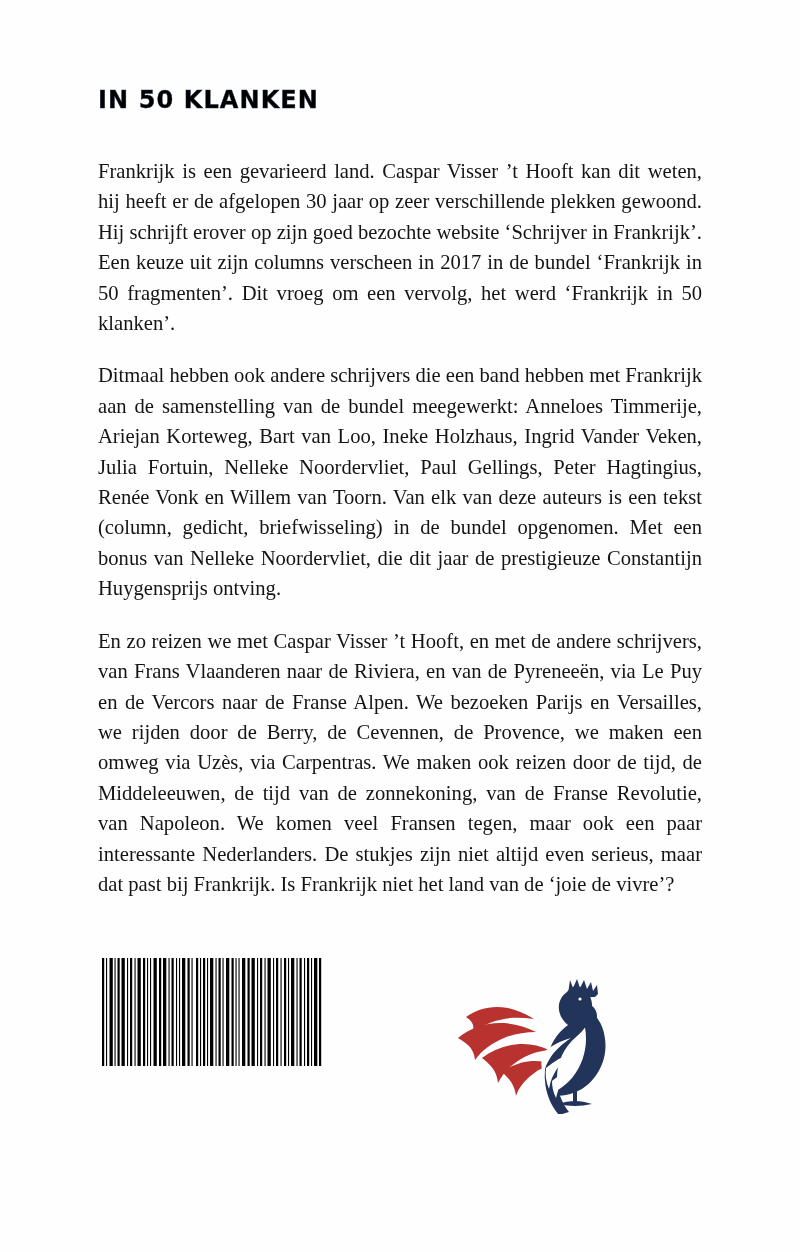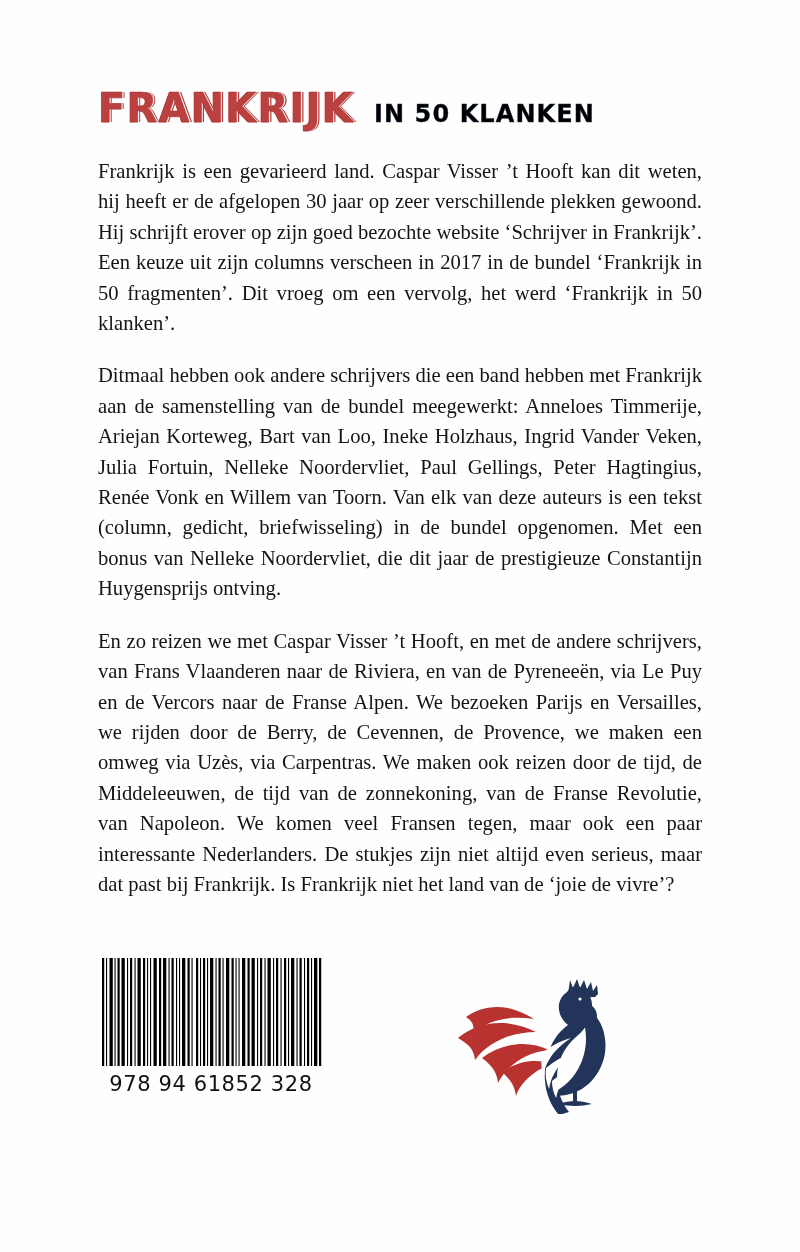--- a/index.html
+++ b/index.html
@@ -138,21 +138,20 @@
     color: #6d6d6d;
     white-space: nowrap;
   }
 </style>
 </head>
 <body>
 
 <div class="page">
 
   <div class="title-block">
-    <span class="title-main">FRANKRIJK</span>
     <span class="title-sub">IN 50 KLANKEN</span>
   </div>
 
   <div class="copy">
     <p>Frankrijk is een gevarieerd land. Caspar Visser ’t Hooft kan dit weten, hij heeft er de afgelopen 30 jaar op zeer verschillende plekken gewoond. Hij schrijft erover op zijn goed bezochte website ‘Schrijver in Frankrijk’. Een keuze uit zijn columns verscheen in 2017 in de bundel ‘Frankrijk in 50 fragmenten’. Dit vroeg om een vervolg, het werd ‘Frankrijk in 50 klanken’.</p>
     <p>Ditmaal hebben ook andere schrijvers die een band hebben met Frankrijk aan de samenstelling van de bundel meegewerkt: Anneloes Timmerije, Ariejan Korteweg, Bart van Loo, Ineke Holzhaus, Ingrid Vander Veken, Julia Fortuin, Nelleke Noordervliet, Paul Gellings, Peter Hagtingius, Renée Vonk en Willem van Toorn. Van elk van deze auteurs is een tekst (column, gedicht, briefwisseling) in de bundel opgenomen.  Met een bonus van Nelleke Noordervliet, die dit jaar de prestigieuze Constantijn Huygensprijs ontving.</p>
     <p class="last-line-natural">En zo reizen we met Caspar Visser ’t Hooft, en met de andere schrijvers, van Frans Vlaanderen naar de Riviera, en van de Pyreneeën, via Le Puy en de Vercors naar de Franse Alpen. We bezoeken Parijs en Versailles, we rijden door de Berry, de Cevennen, de Provence, we maken een omweg via Uzès, via Carpentras. We maken ook reizen door de tijd, de Middeleeuwen, de tijd van de zonnekoning, van de Franse Revolutie, van Napoleon. We komen veel Fransen tegen, maar ook een paar interessante Nederlanders. De stukjes zijn niet altijd even serieus, maar dat past bij Frankrijk. Is Frankrijk niet het land van de ‘joie de vivre’?</p>
   </div>
 
   <div class="barcode-block">
@@ -208,21 +207,20 @@
         <rect x="191" y="0" width="3.3" height="108"></rect>
         <rect x="196.5" y="0" width="1.1" height="108"></rect>
         <rect x="199.5" y="0" width="2.2" height="108"></rect>
         <rect x="204" y="0" width="1.1" height="108"></rect>
         <rect x="207" y="0" width="2.2" height="108"></rect>
         <rect x="211" y="0" width="1.1" height="108"></rect>
         <rect x="214" y="0" width="3.3" height="108"></rect>
         <rect x="219" y="0" width="2.2" height="108"></rect>
       </g>
     </svg>
-    <div class="isbn-text">978 94 61852 328</div>
   </div>
 
   <div class="logo-block">
     <svg viewBox="0 0 176 146">
 
       <g fill="#b8332f">
         <path d="M14 49c12-9 27-12 42-9 9 2 18 6 26 11-10-1-20-2-30 0-12 2-23 7-31 15 1-7 1-12-7-17z"></path>
         <path d="M6 70c13-11 29-16 46-15 11 1 22 4 32 9-11 0-22 2-32 6-12 5-22 12-29 22-1-8-3-14-17-22z"></path>
         <path d="M30 90c12-9 26-14 41-14 9 0 18 2 26 6-10 1-20 4-28 9-10 6-18 14-23 24-1-9-4-16-16-25z"></path>
         <path d="M50 104c10-7 21-11 33-11 6 0 13 1 19 3-8 2-15 5-21 10-8 6-14 13-17 22-1-8-4-15-14-24z"></path>

